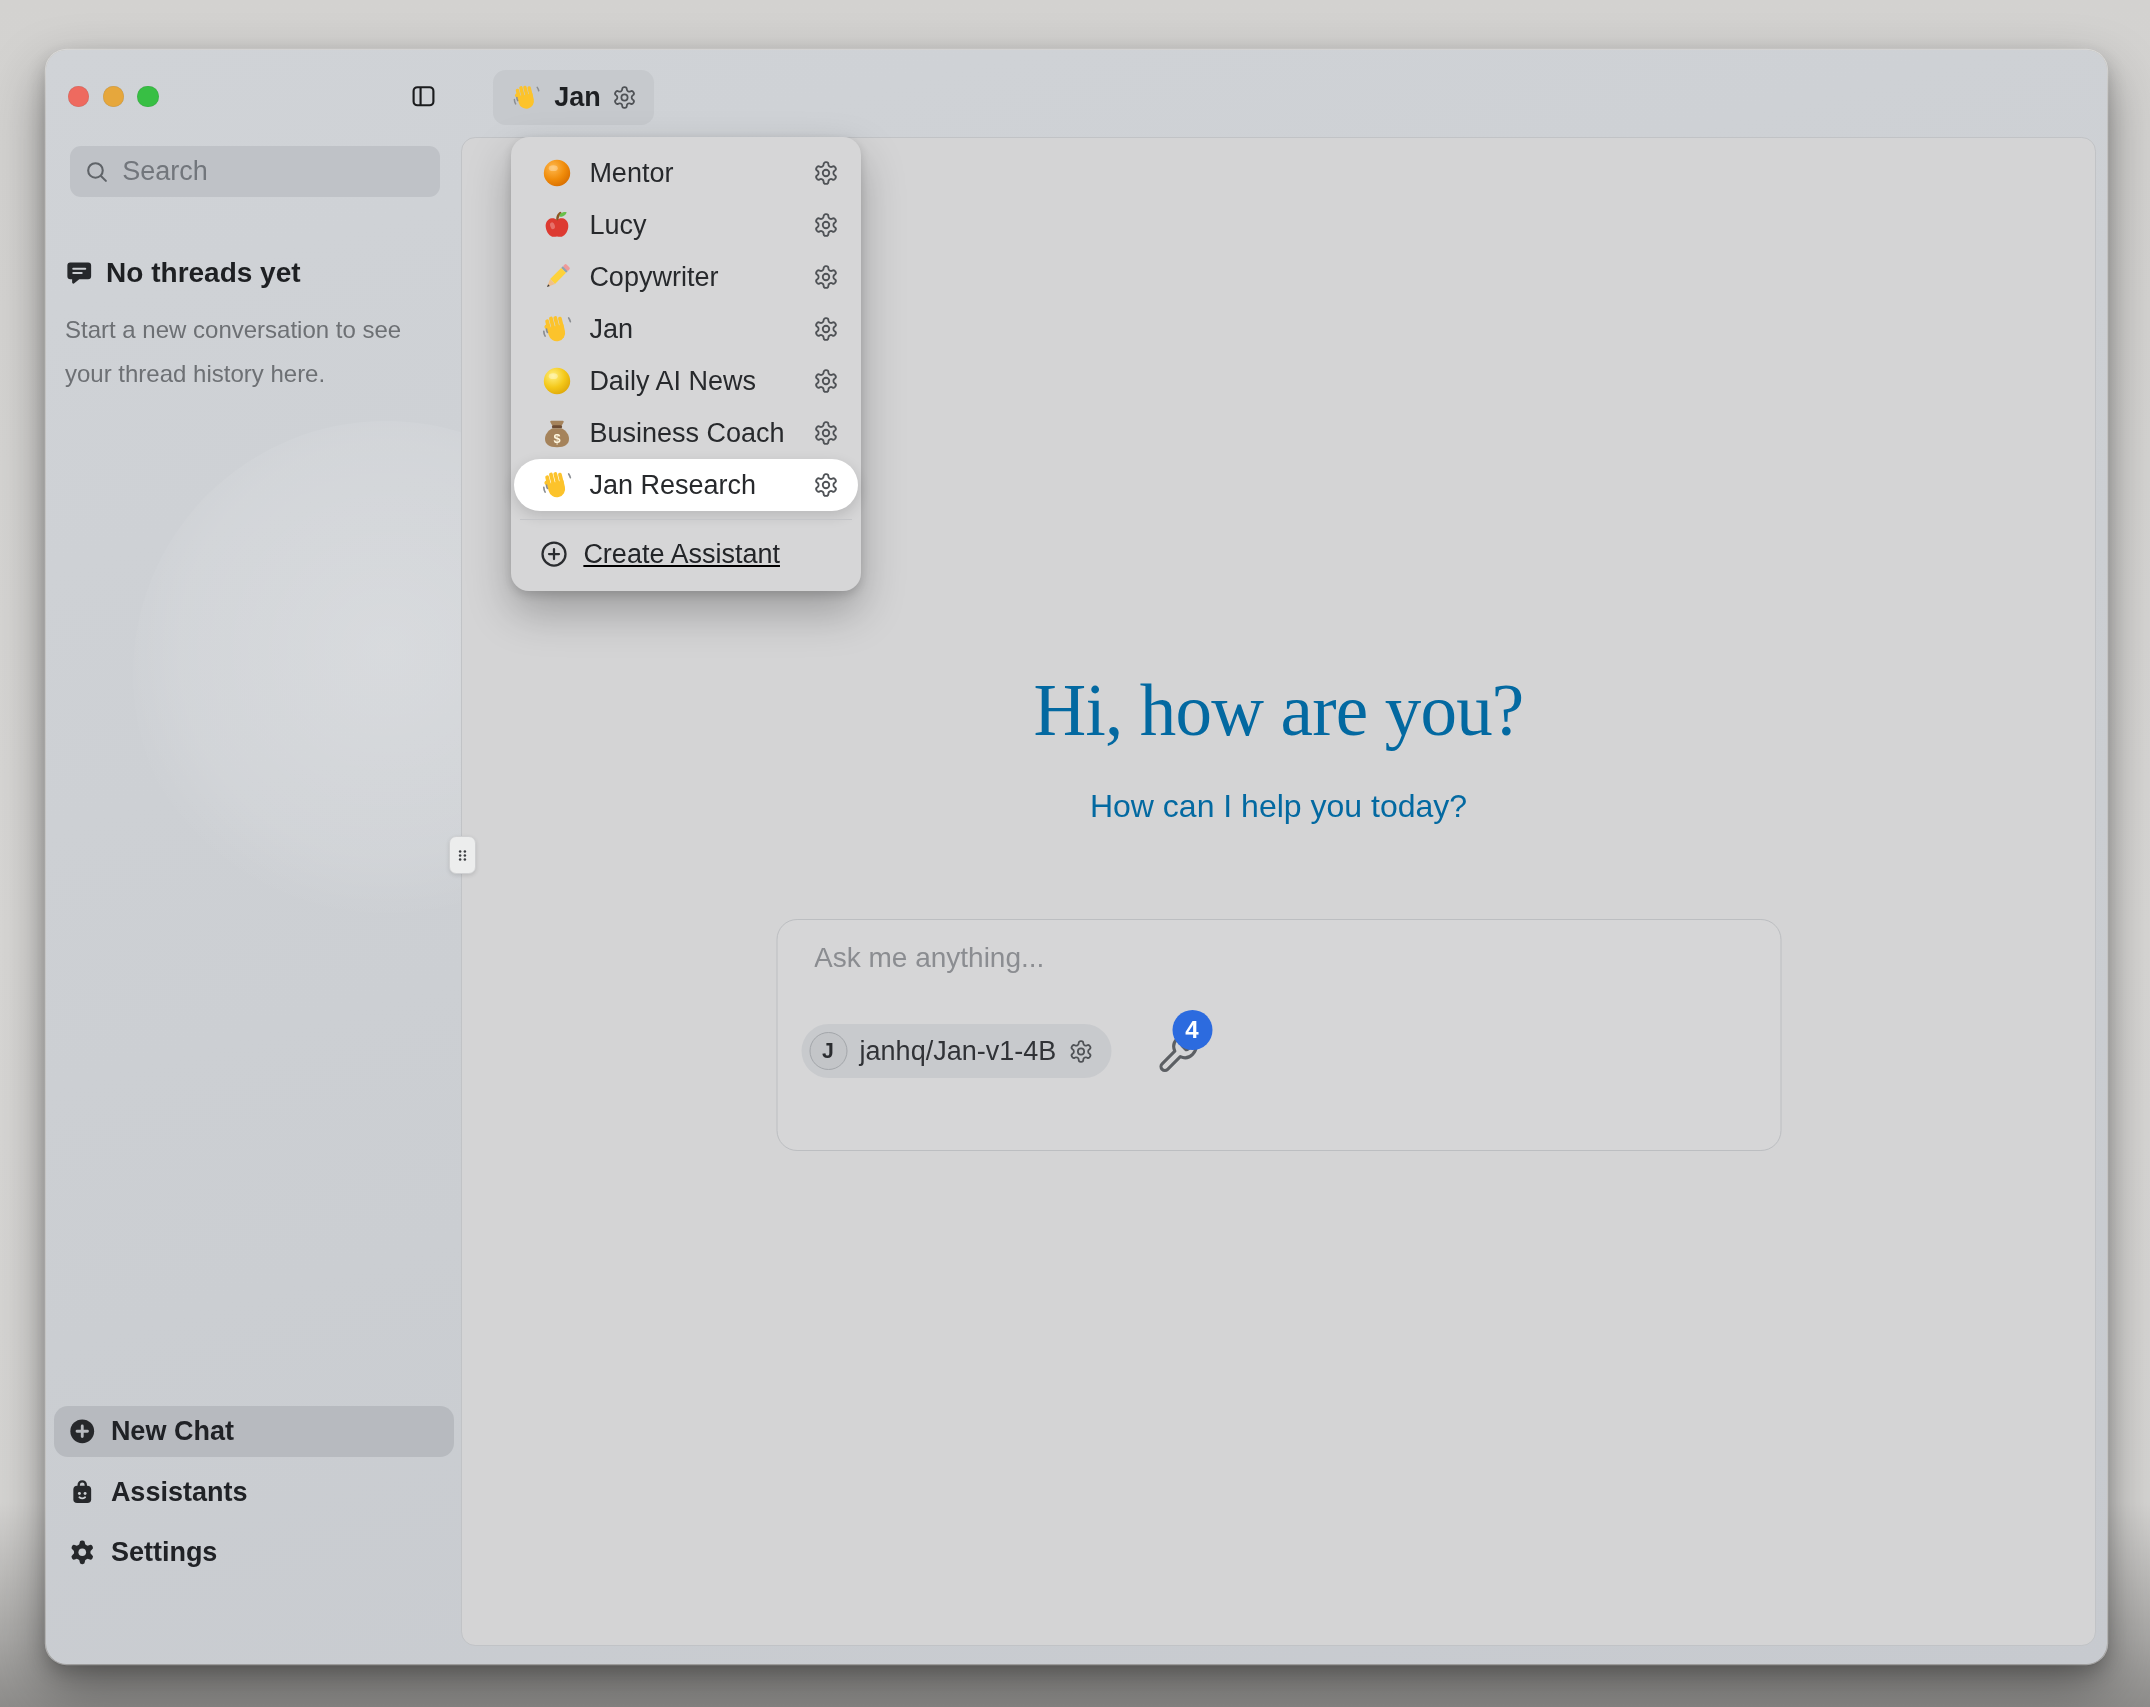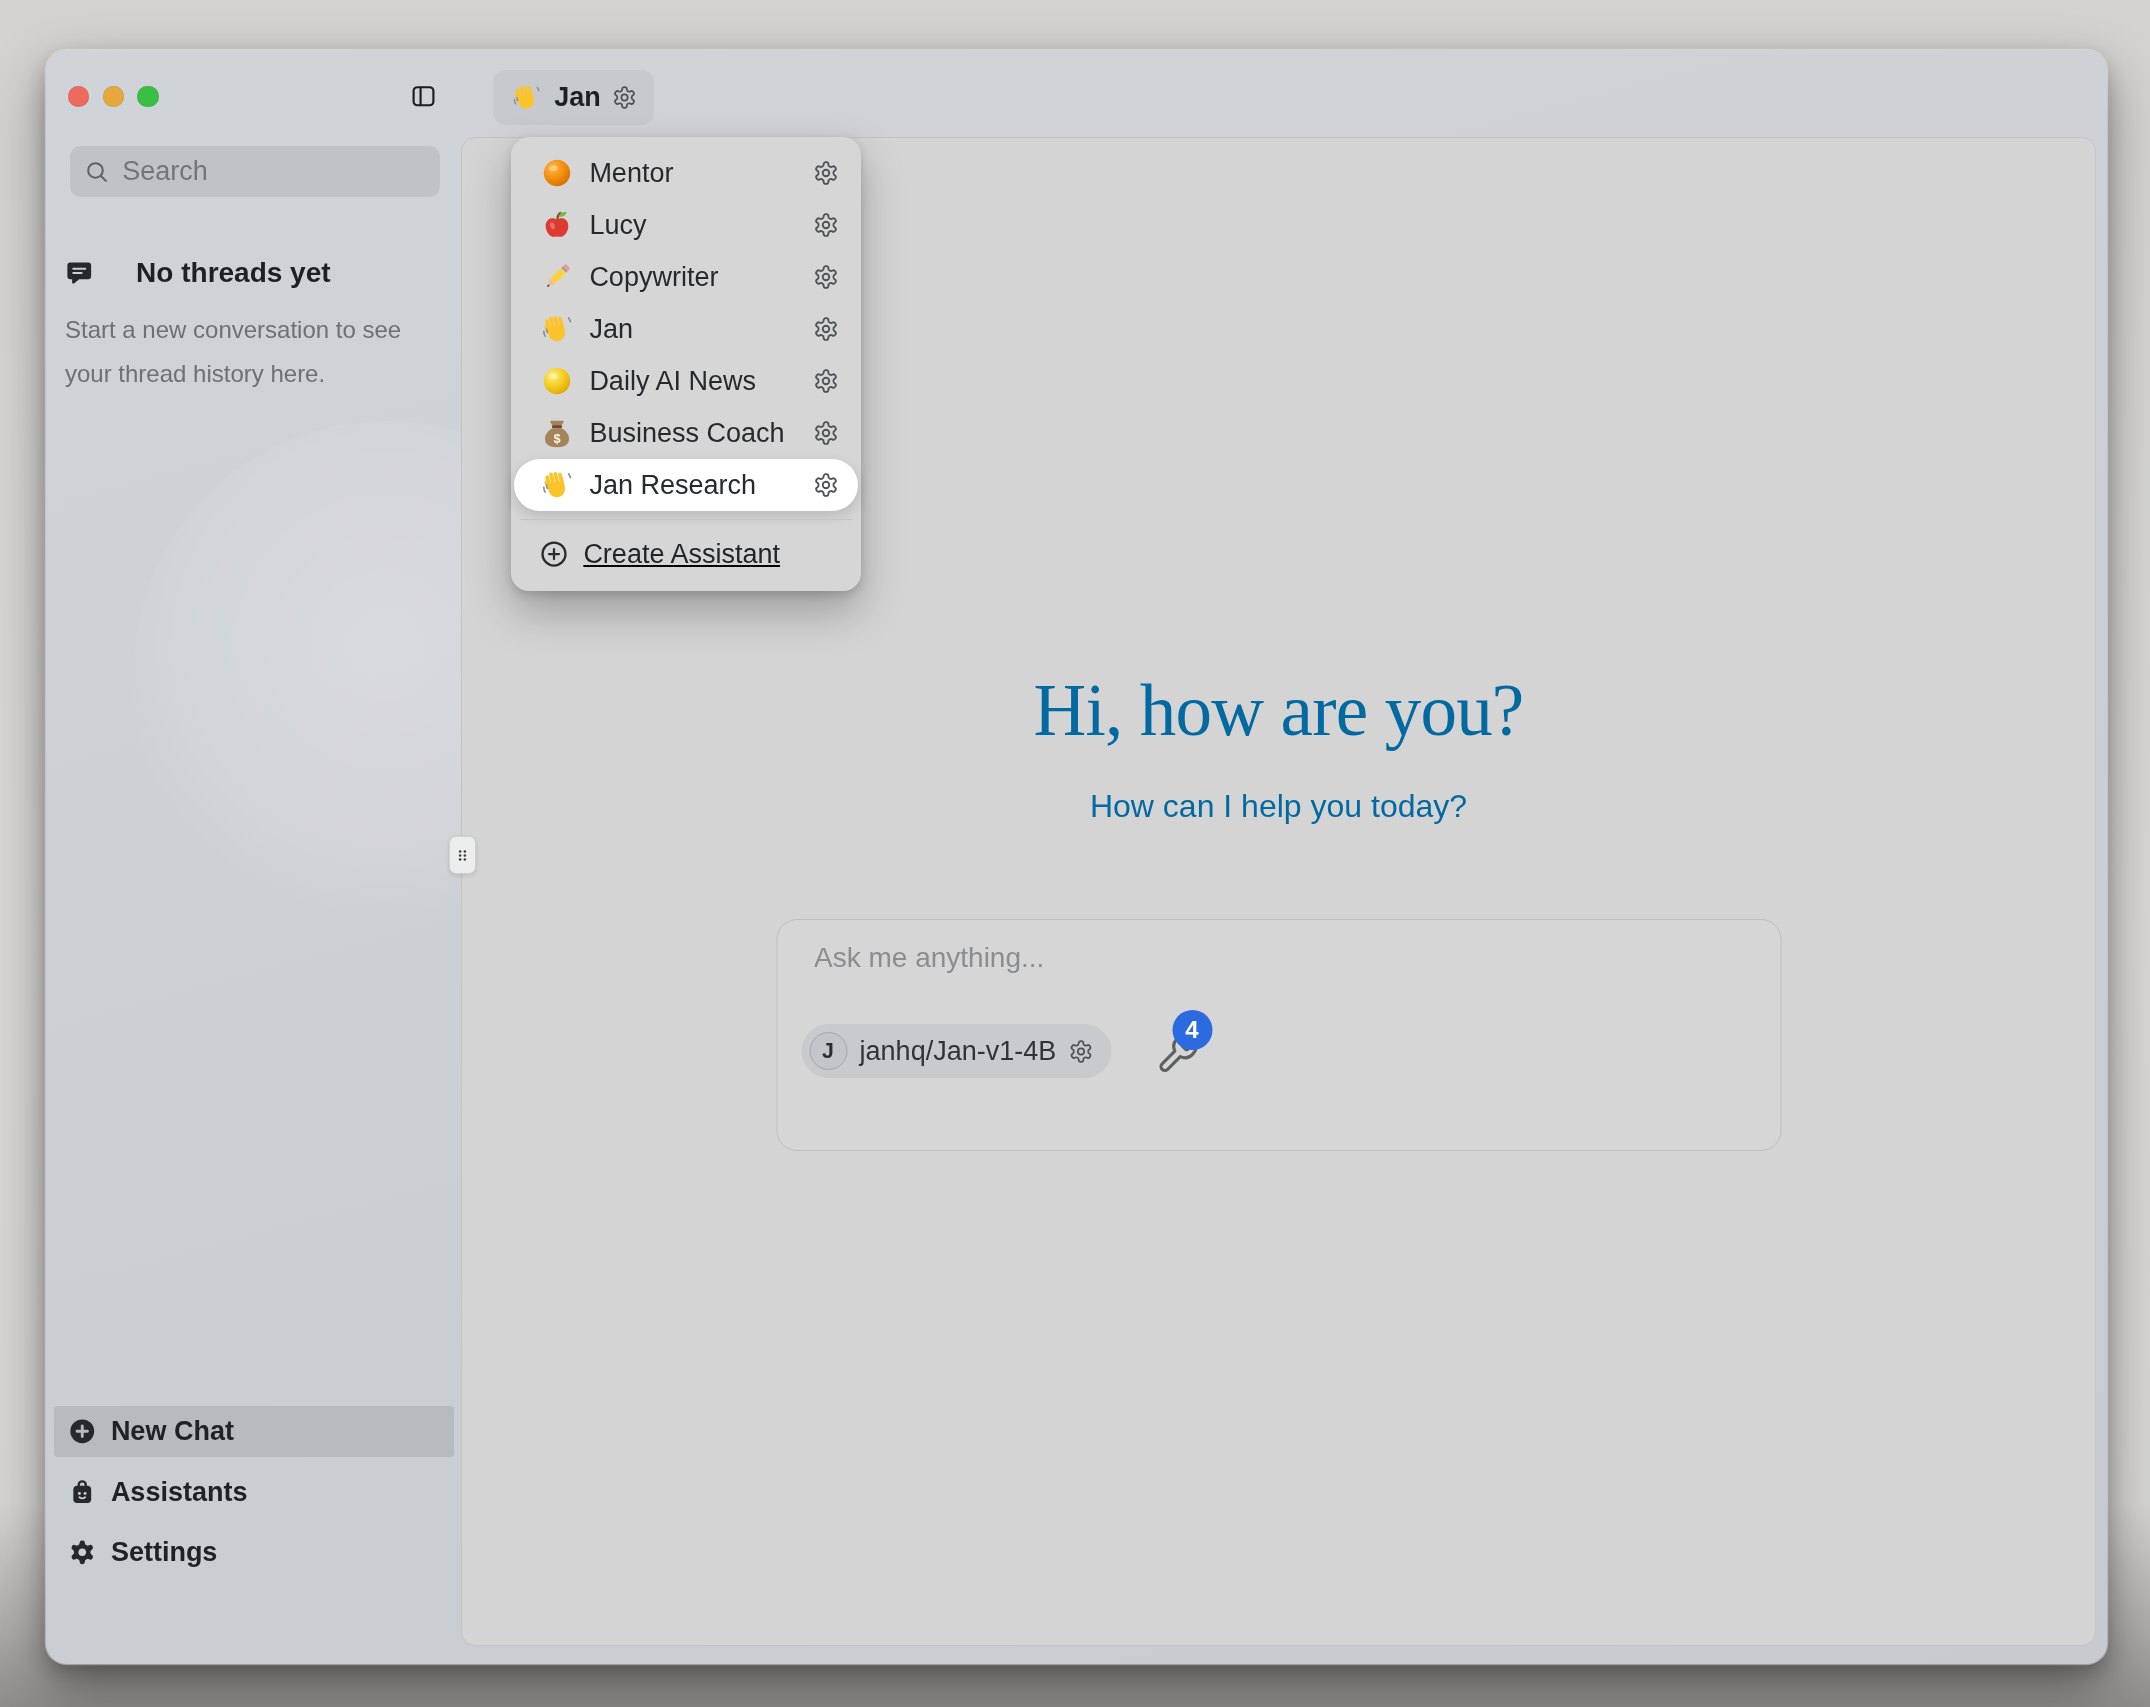--- a/index.html
+++ b/index.html
@@ -40,25 +40,25 @@
   }
   .search .sicon{width:25px;height:25px;flex:0 0 auto;}
   .search input{
     border:none;outline:none;background:transparent;font-size:27px;color:#3a3d41;
     margin-left:11px;width:300px;font-family:inherit;
   }
   .search input::placeholder{color:#72767c;}
   .empty-state{position:absolute;left:19px;top:207px;width:379px;}
   .empty-head{display:flex;align-items:center;gap:12.6px;}
   .empty-head .cicon{width:28.5px;height:28.5px;}
-  .empty-title{font-size:28px;font-weight:700;color:#1e2023;margin-left:30px;}
+  .empty-title{font-size:28px;font-weight:700;color:#1e2023;}
   .empty-desc{margin-top:19px;font-size:24px;line-height:44px;color:#6d7074;width:371px;}
   .nav{position:absolute;left:8px;top:1356px;width:400px;display:flex;flex-direction:column;gap:9.5px;}
   .nav-item{
-    height:51px;border-radius:4px;display:flex;align-items:center;padding:0 0 0 14.2px;
+    height:51px;border-radius:14px;display:flex;align-items:center;padding:0 0 0 14.2px;
     box-sizing:border-box;cursor:pointer;
   }
   .nav-item.active{background:#b7babf;}
   .nav-item .nicon{width:28.5px;height:28.5px;flex:0 0 auto;}
   .nav-item .nlabel{margin-left:14.2px;font-size:27px;font-weight:600;color:#202226;}
   .drag-handle{
     position:absolute;left:403px;top:786px;width:25px;height:36px;border-radius:7.1px;
     background:#eceded;border:0.8px solid #cfd0d2;box-shadow:0 1.6px 4.7px rgba(0,0,0,.12);
     display:flex;align-items:center;justify-content:center;cursor:col-resize;z-index:40;
   }

